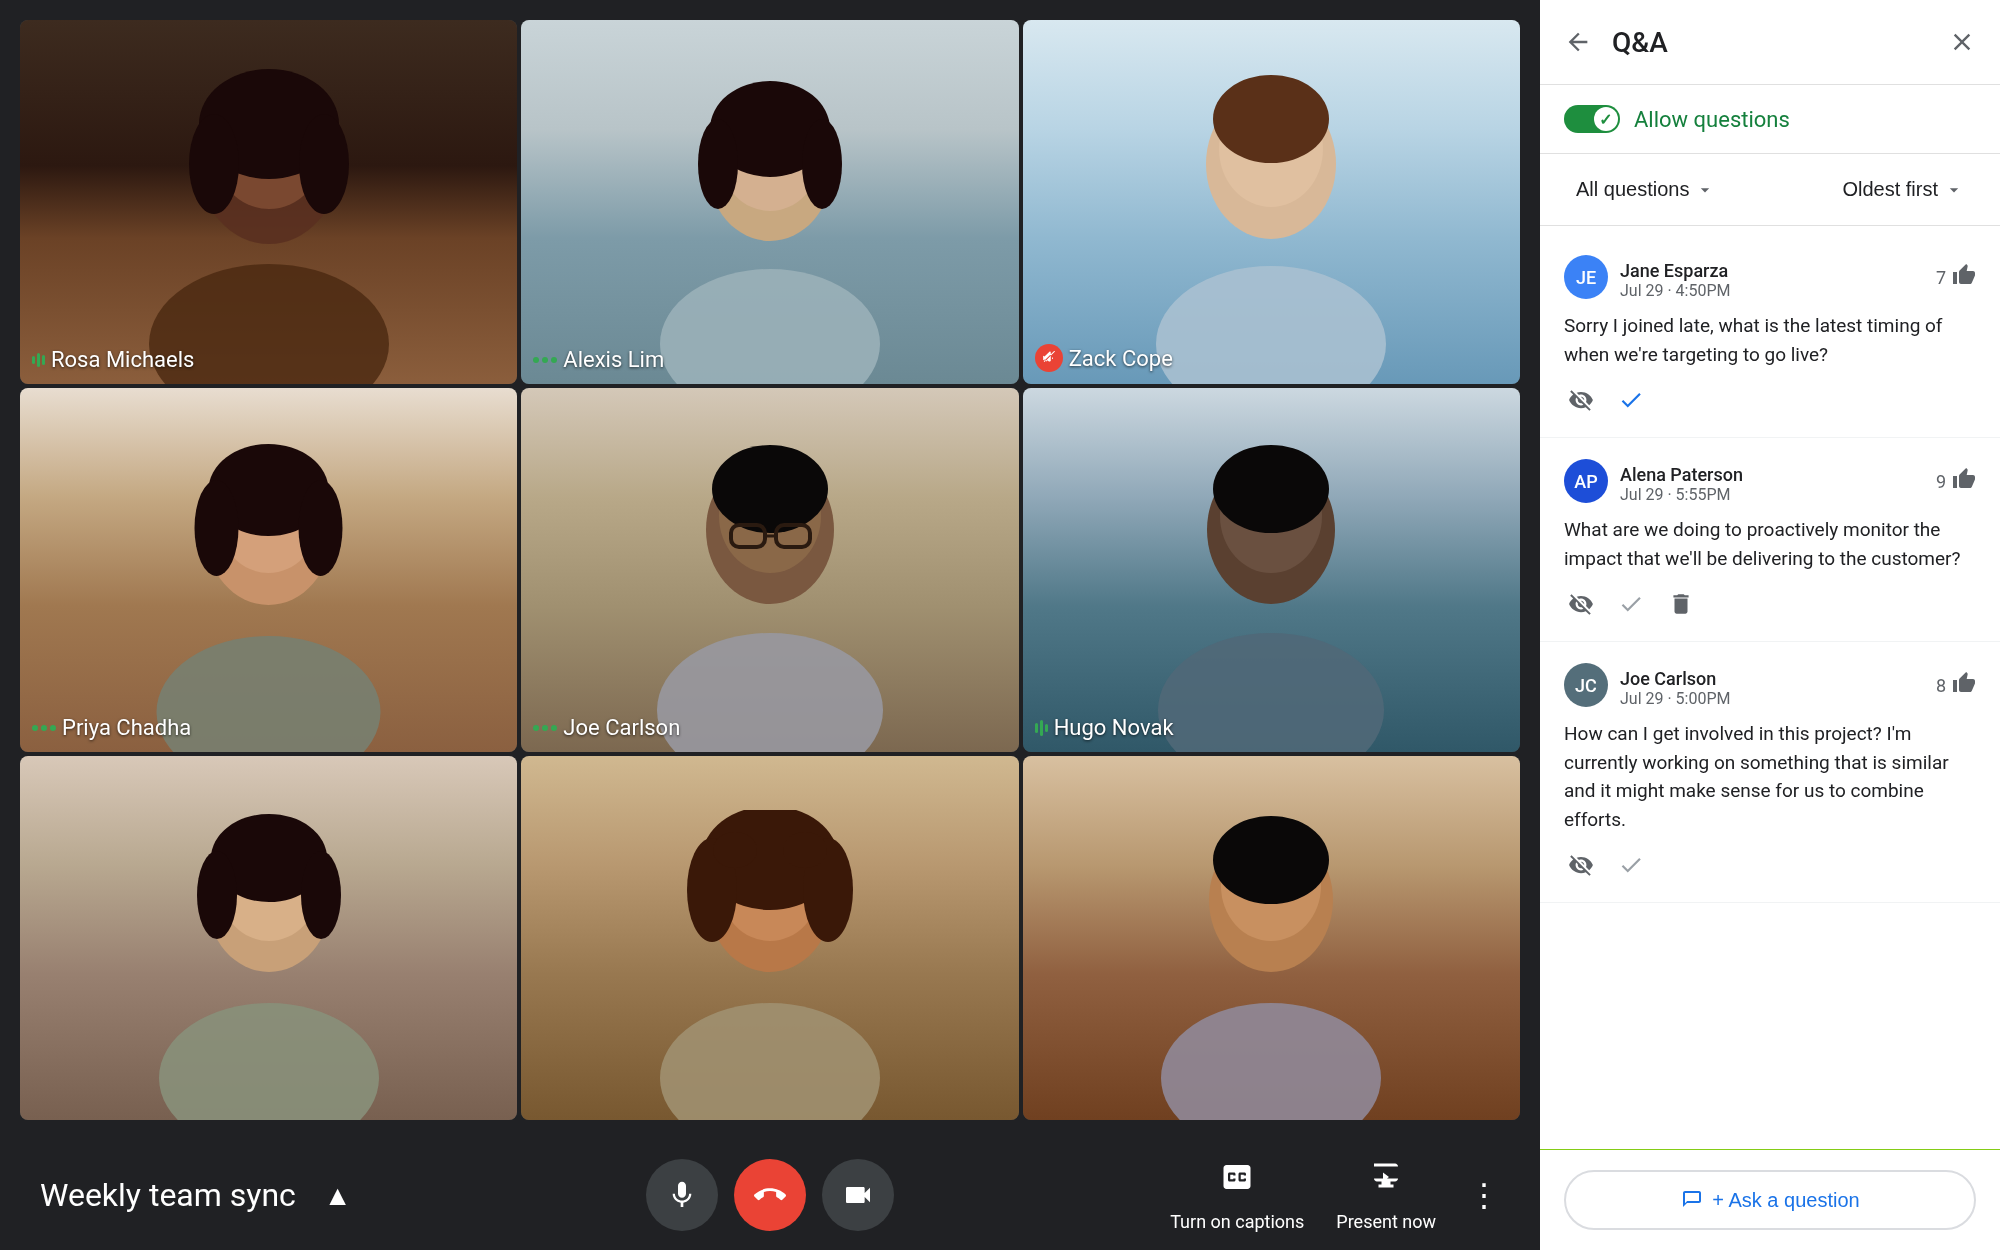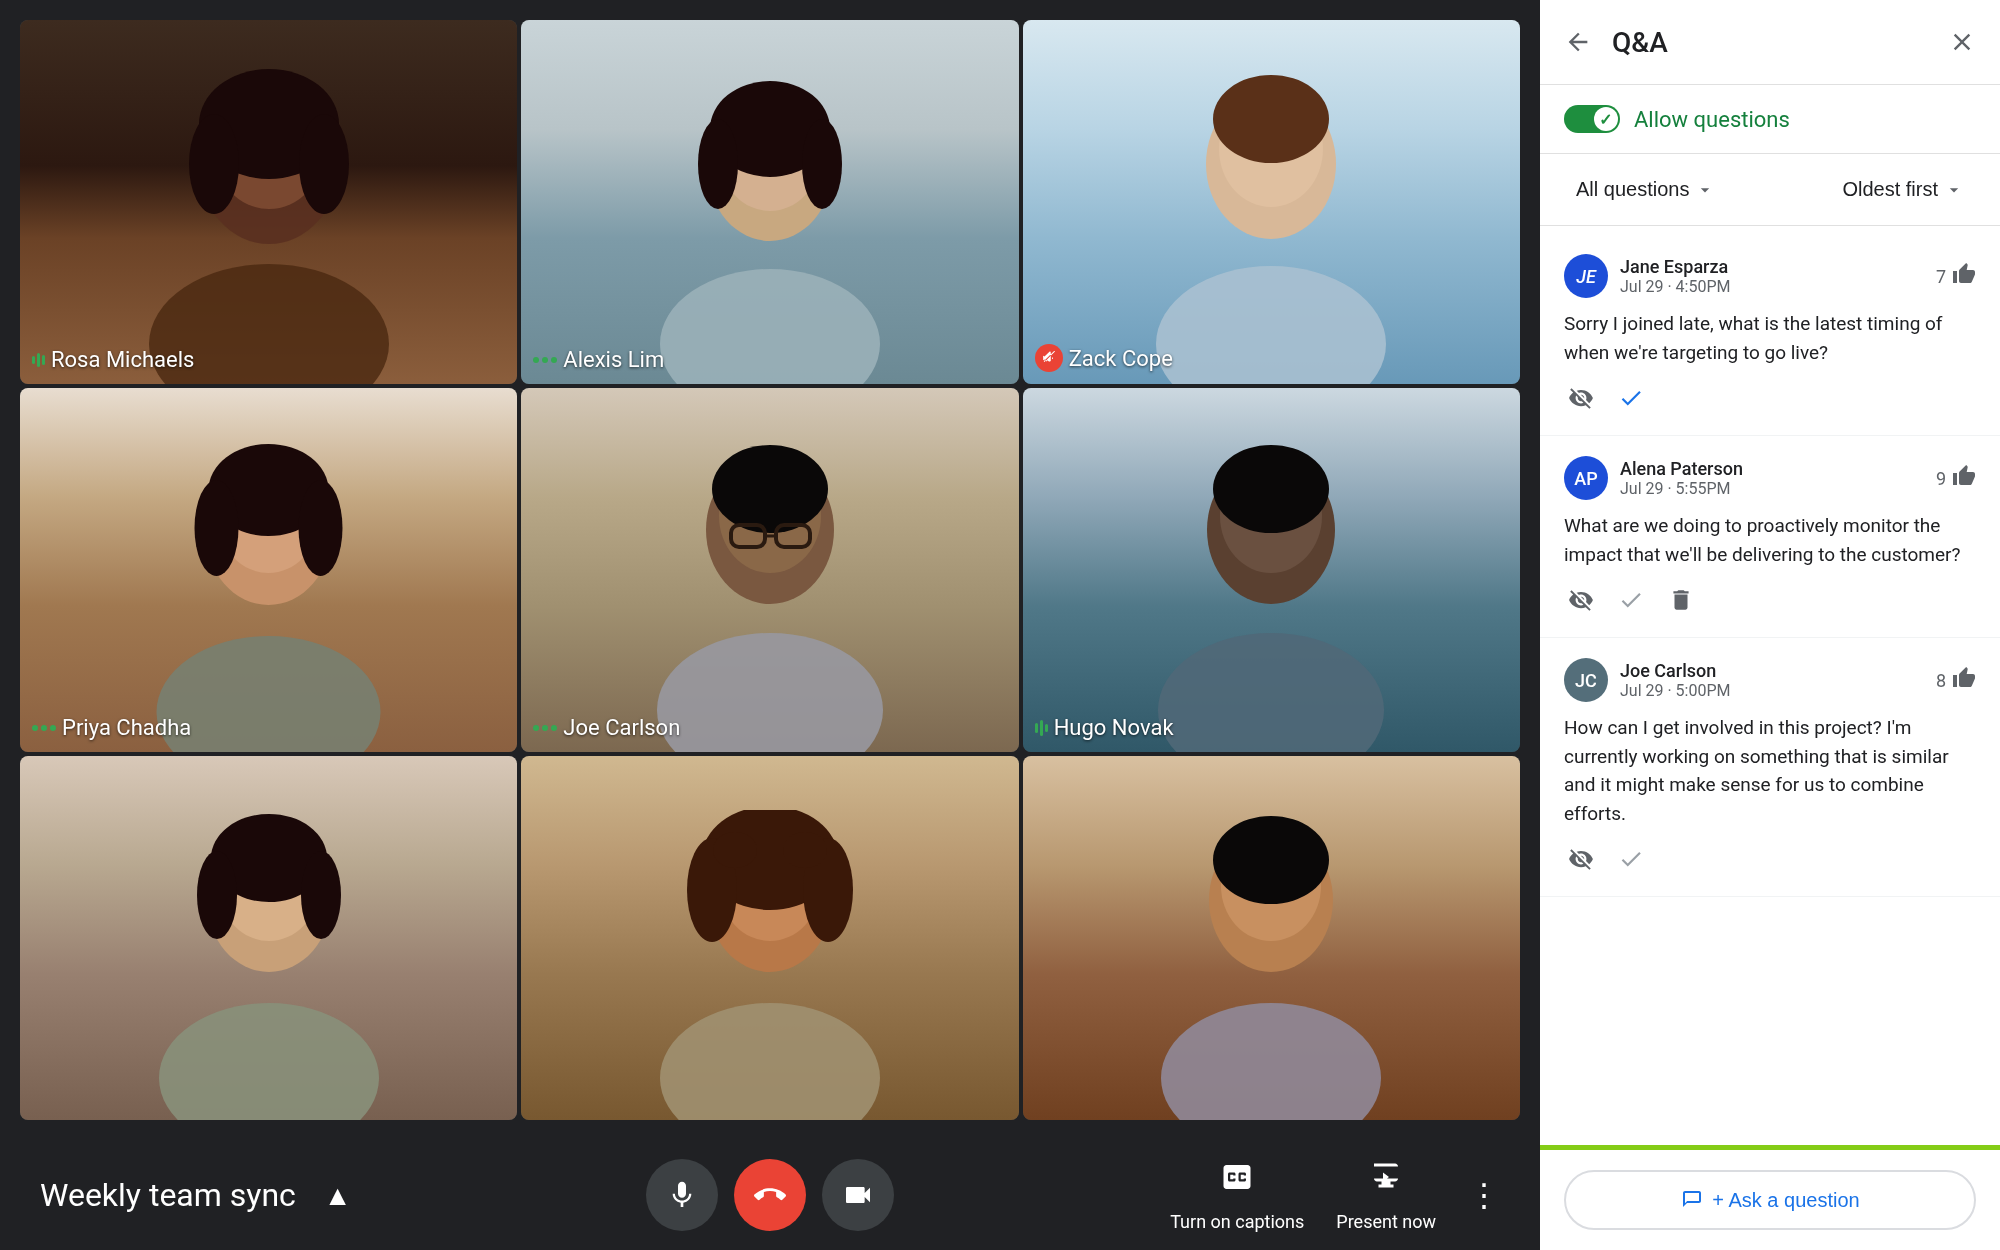--- a/index.html
+++ b/index.html
@@ -351,26 +351,27 @@
       background: #bdbdbd;
       display: flex;
       align-items: center;
       justify-content: center;
       font-size: 18px;
       color: white;
       font-weight: 500;
       overflow: hidden;
     }
 
-    .avatar-je { background: #1d4ed8; font-style: italic; }
+    .avatar-je { background: #3b82f6; }
     .avatar-ap { background: #1d4ed8; }
     .avatar-jc { background: #546e7a; }
 
     .question-meta {
       flex: 1;
+      margin-top: 6px;
     }
 
     .question-author {
       font-size: 18px;
       font-weight: 500;
       color: #202124;
     }
 
     .question-time {
       font-size: 16px;
@@ -423,21 +424,21 @@
       fill: #1a73e8;
     }
 
     .check-gray svg {
       fill: #9aa0a6;
     }
 
     
     .ask-question-area {
       padding: 20px 24px;
-      border-top: 5px solid #84cc16;
+      border-top: 1px solid #84cc16;
     }
 
     .ask-question-btn {
       width: 100%;
       height: 60px;
       border: 2px solid #dadce0;
       border-radius: 30px;
       background: white;
       color: #1a73e8;
       font-size: 20px;

